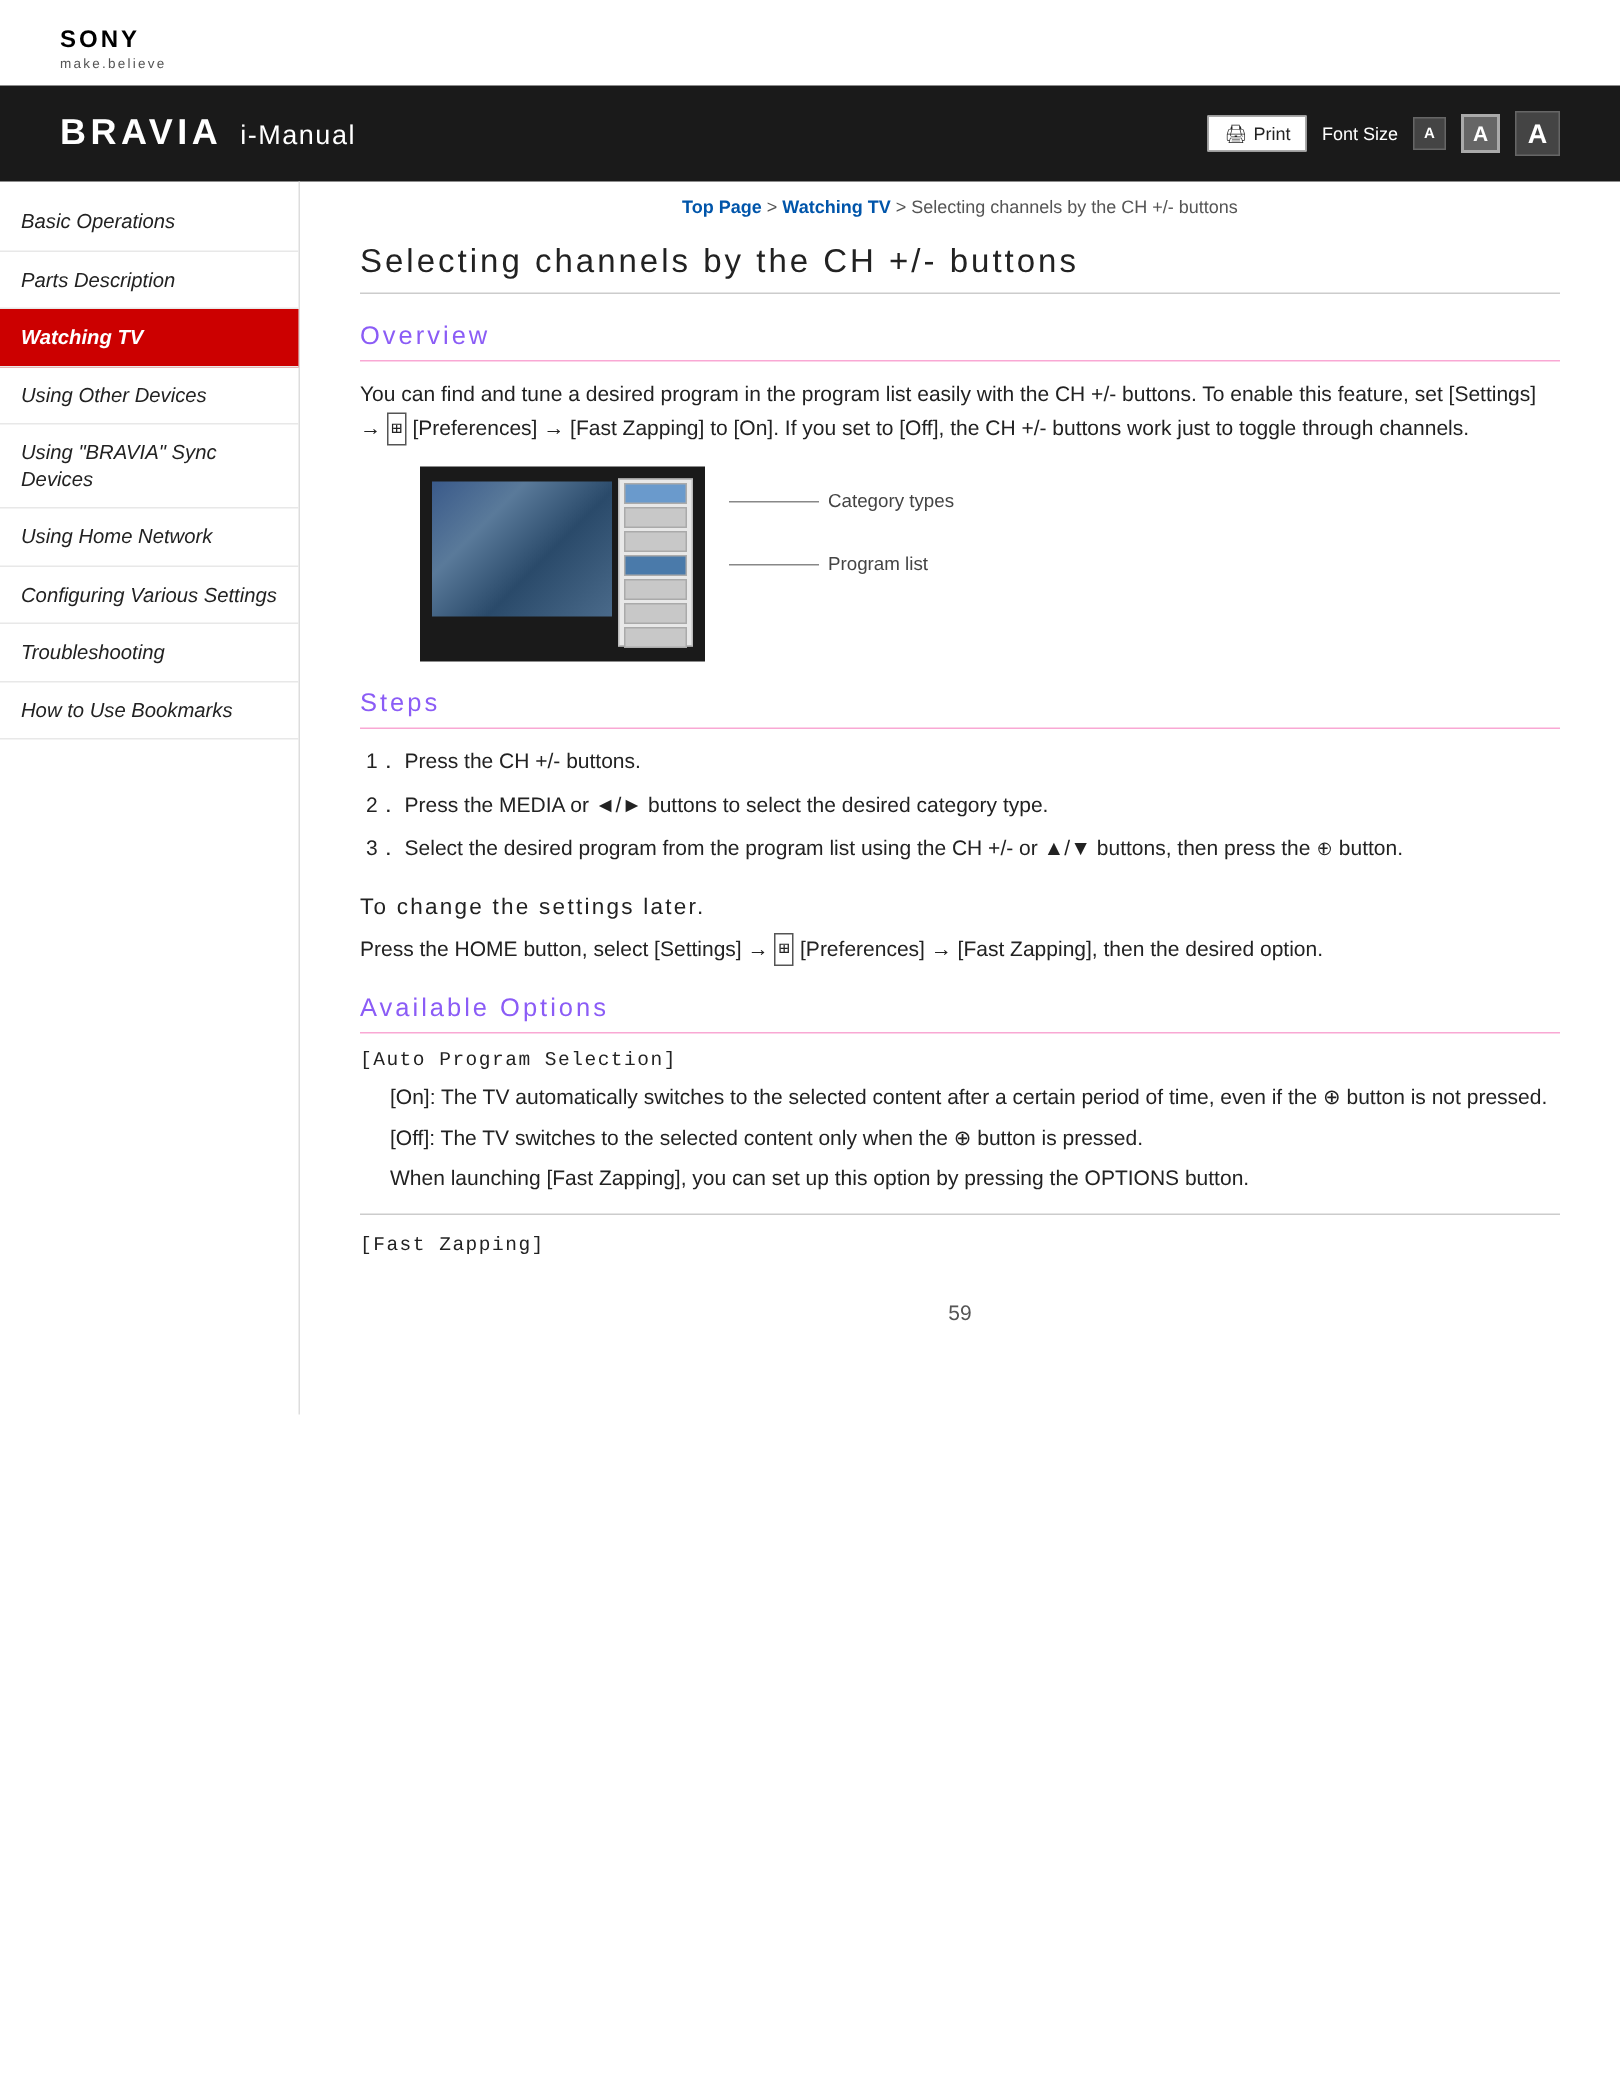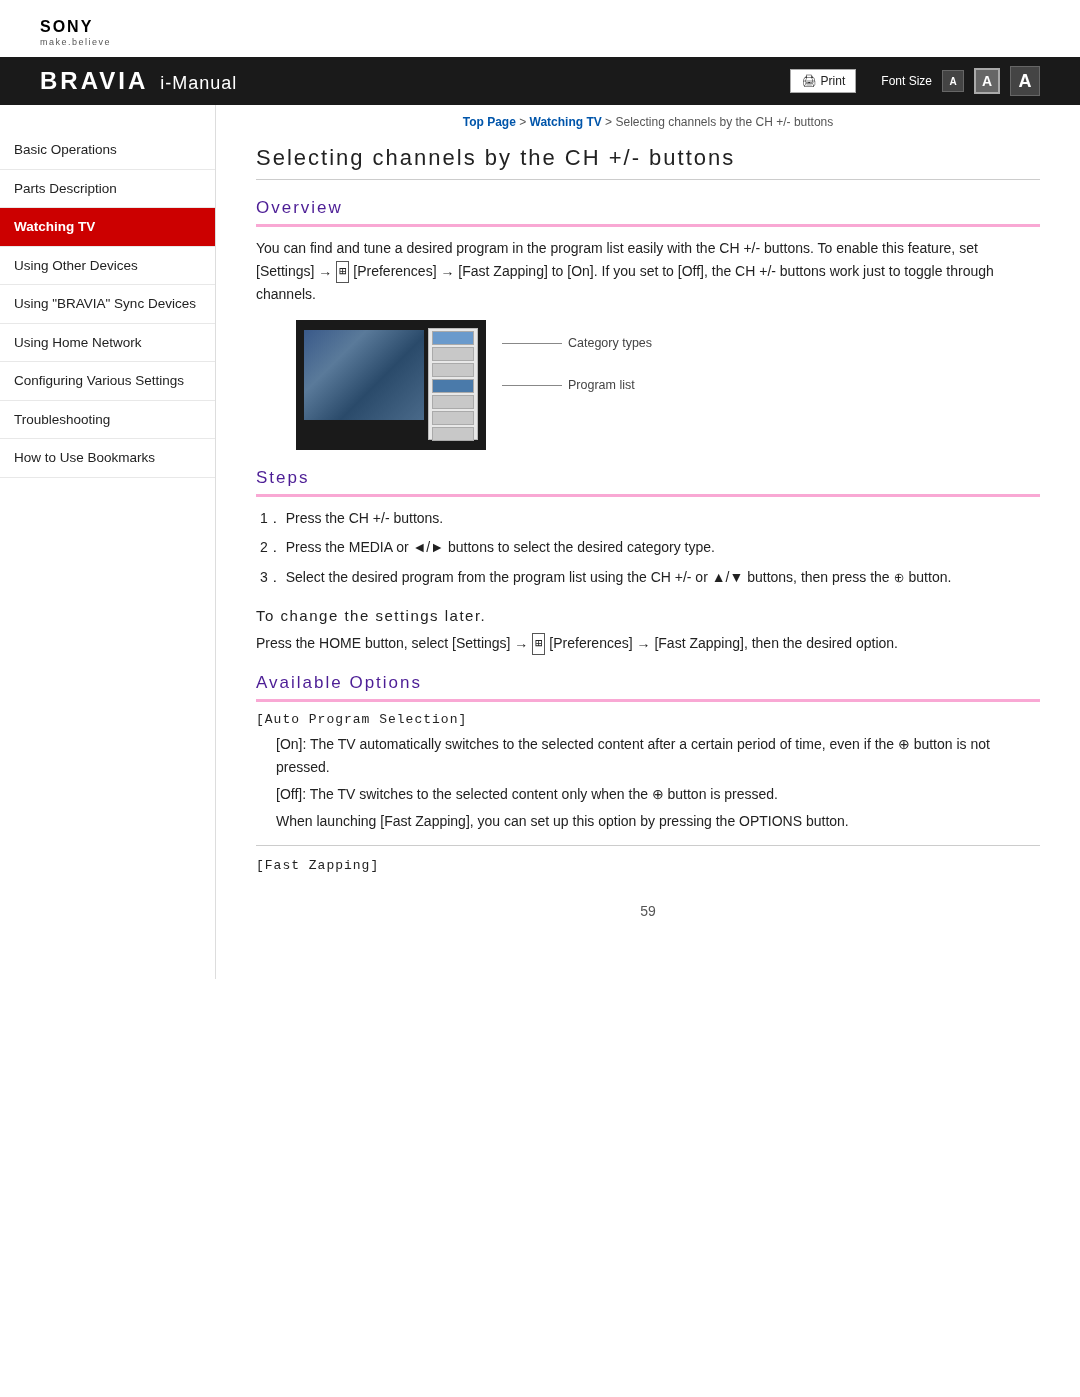--- a/index.html
+++ b/index.html
@@ -27,21 +27,21 @@
     .sony-tagline {
       font-size: 9px;
       color: #555;
       letter-spacing: 1.5px;
       margin-top: 1px;
     }
 
     
     .top-nav {
       background: #1a1a1a;
-      height: 48px;
+      height: 64px;
       display: flex;
       align-items: center;
       padding: 0 40px;
       justify-content: space-between;
     }
     .bravia-title {
       display: flex;
       align-items: baseline;
       gap: 12px;
     }
@@ -70,21 +70,20 @@
       font-size: 12px;
       cursor: pointer;
       display: flex;
       align-items: center;
       gap: 4px;
       color: #222;
     }
     .font-size-label {
       color: #fff;
       font-size: 12px;
-      margin-left: 15px;
     }
     .font-btn {
       background: #444;
       border: 1px solid #666;
       color: #fff;
       cursor: pointer;
       font-weight: bold;
       display: inline-flex;
       align-items: center;
       justify-content: center;
@@ -94,24 +93,25 @@
     .font-btn.large { width: 30px; height: 30px; font-size: 18px; }
 
     
     .main-layout {
       display: flex;
       padding: 0;
     }
 
     
     .sidebar {
-      width: 216px;
+      width: 200px;
       flex-shrink: 0;
       border-right: 1px solid #ddd;
-      padding-top: 26px;
+      padding-top: 8px;
+      font-style: italic;
     }
     .sidebar-item {
       padding: 10px 14px;
       font-size: 13.5px;
       border-bottom: 1px solid #e8e8e8;
       cursor: pointer;
       color: #222;
       line-height: 1.3;
     }
     .sidebar-item.active {
@@ -148,24 +148,24 @@
       margin-bottom: 14px;
       padding-bottom: 8px;
       border-bottom: 1px solid #ccc;
     }
 
     
     .section-heading {
       font-size: 17px;
       letter-spacing: 2px;
       font-weight: normal;
-      color: #4c1d95;
+      color: #8b5cf6;
       margin: 18px 0 10px 0;
       padding-bottom: 6px;
-      border-bottom: 3px solid #f9a8d4;
+      border-bottom: 1px solid #f9a8d4;
     }
 
     .subsection-heading {
       font-size: 15px;
       letter-spacing: 1.5px;
       font-weight: normal;
       color: #222;
       margin: 18px 0 8px 0;
     }
 

